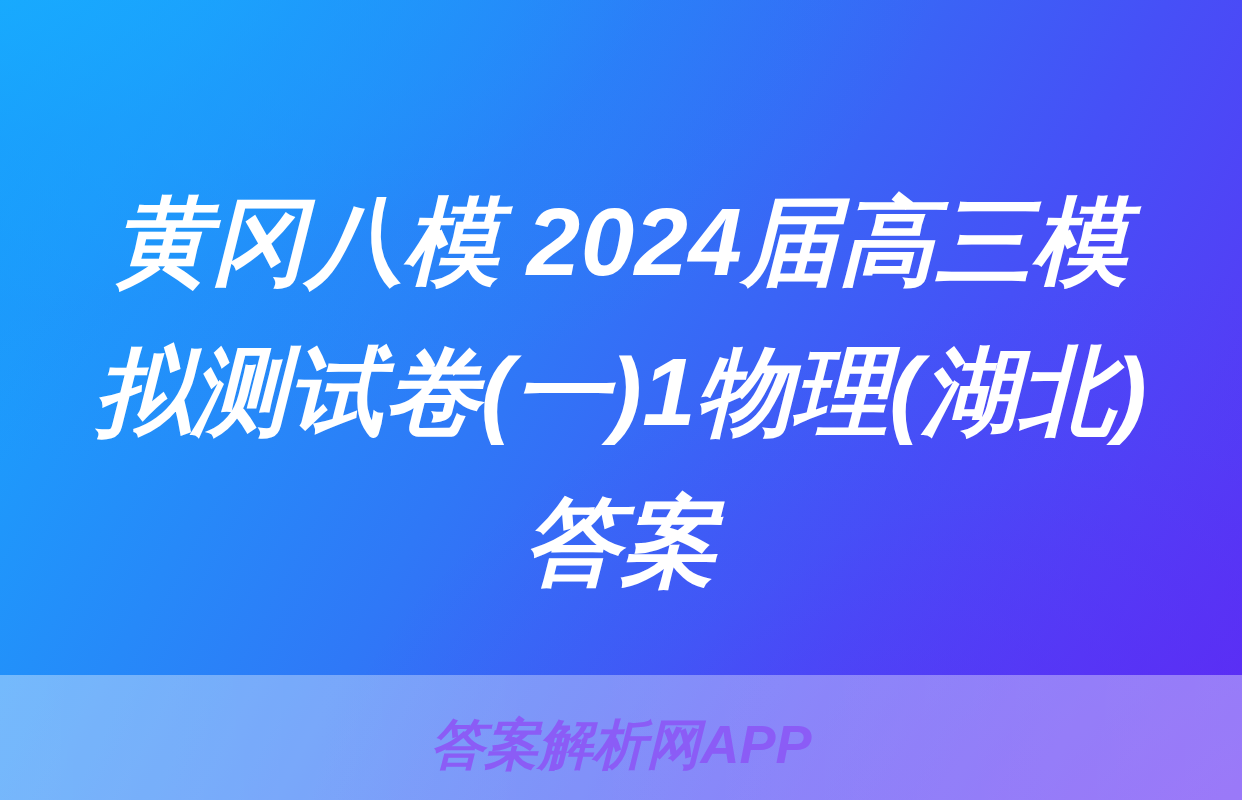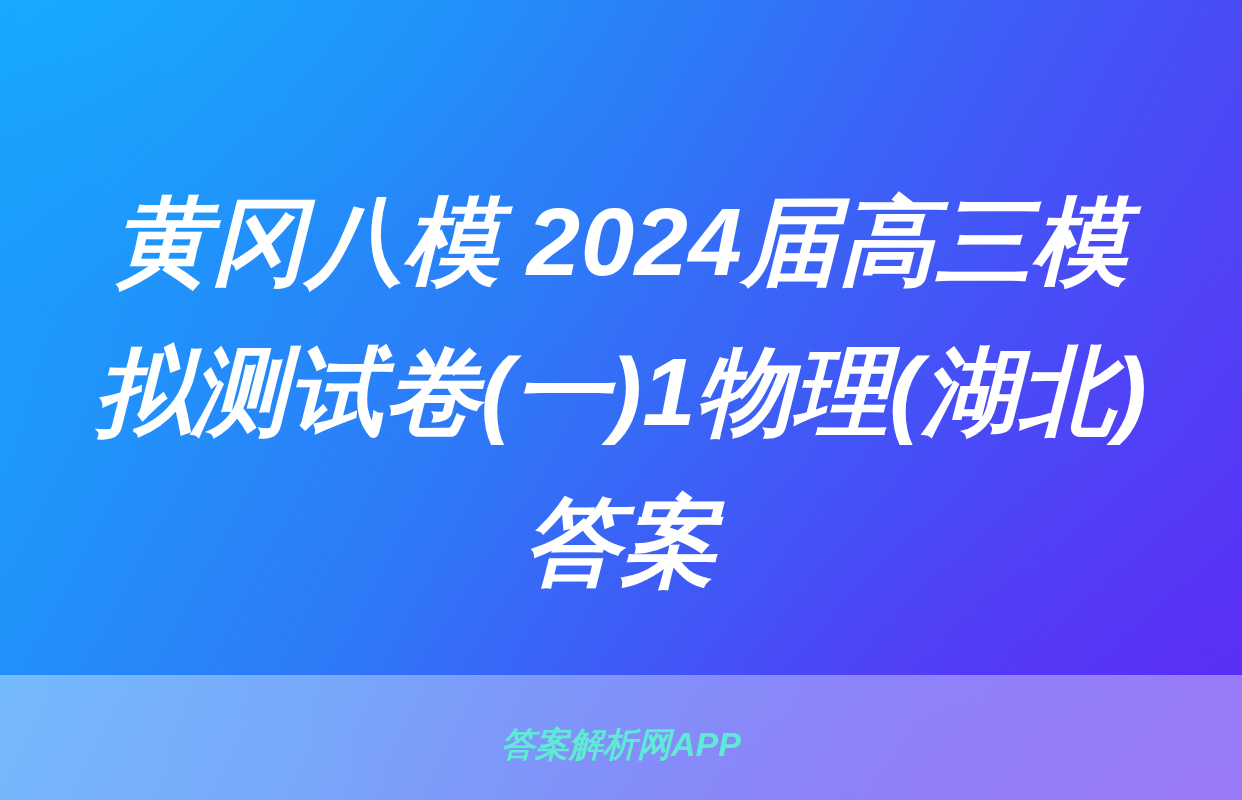--- a/index.html
+++ b/index.html
@@ -106,22 +106,22 @@
     position: absolute;
     left: 0;
     right: 0;
     top: 0;
     height: 125px;
     display: flex;
     align-items: center;
     justify-content: center;
   }
   .watermark-text {
-    color: #5eead4;
-    font-size: 34px;
+    color: #8b5cf6;
+    font-size: 54px;
     font-weight: 700;
     font-style: italic;
     letter-spacing: 0px;
     white-space: nowrap;
     line-height: 1;
     transform: translateY(6px);
   }
 </style>
 </head>
 <body>

